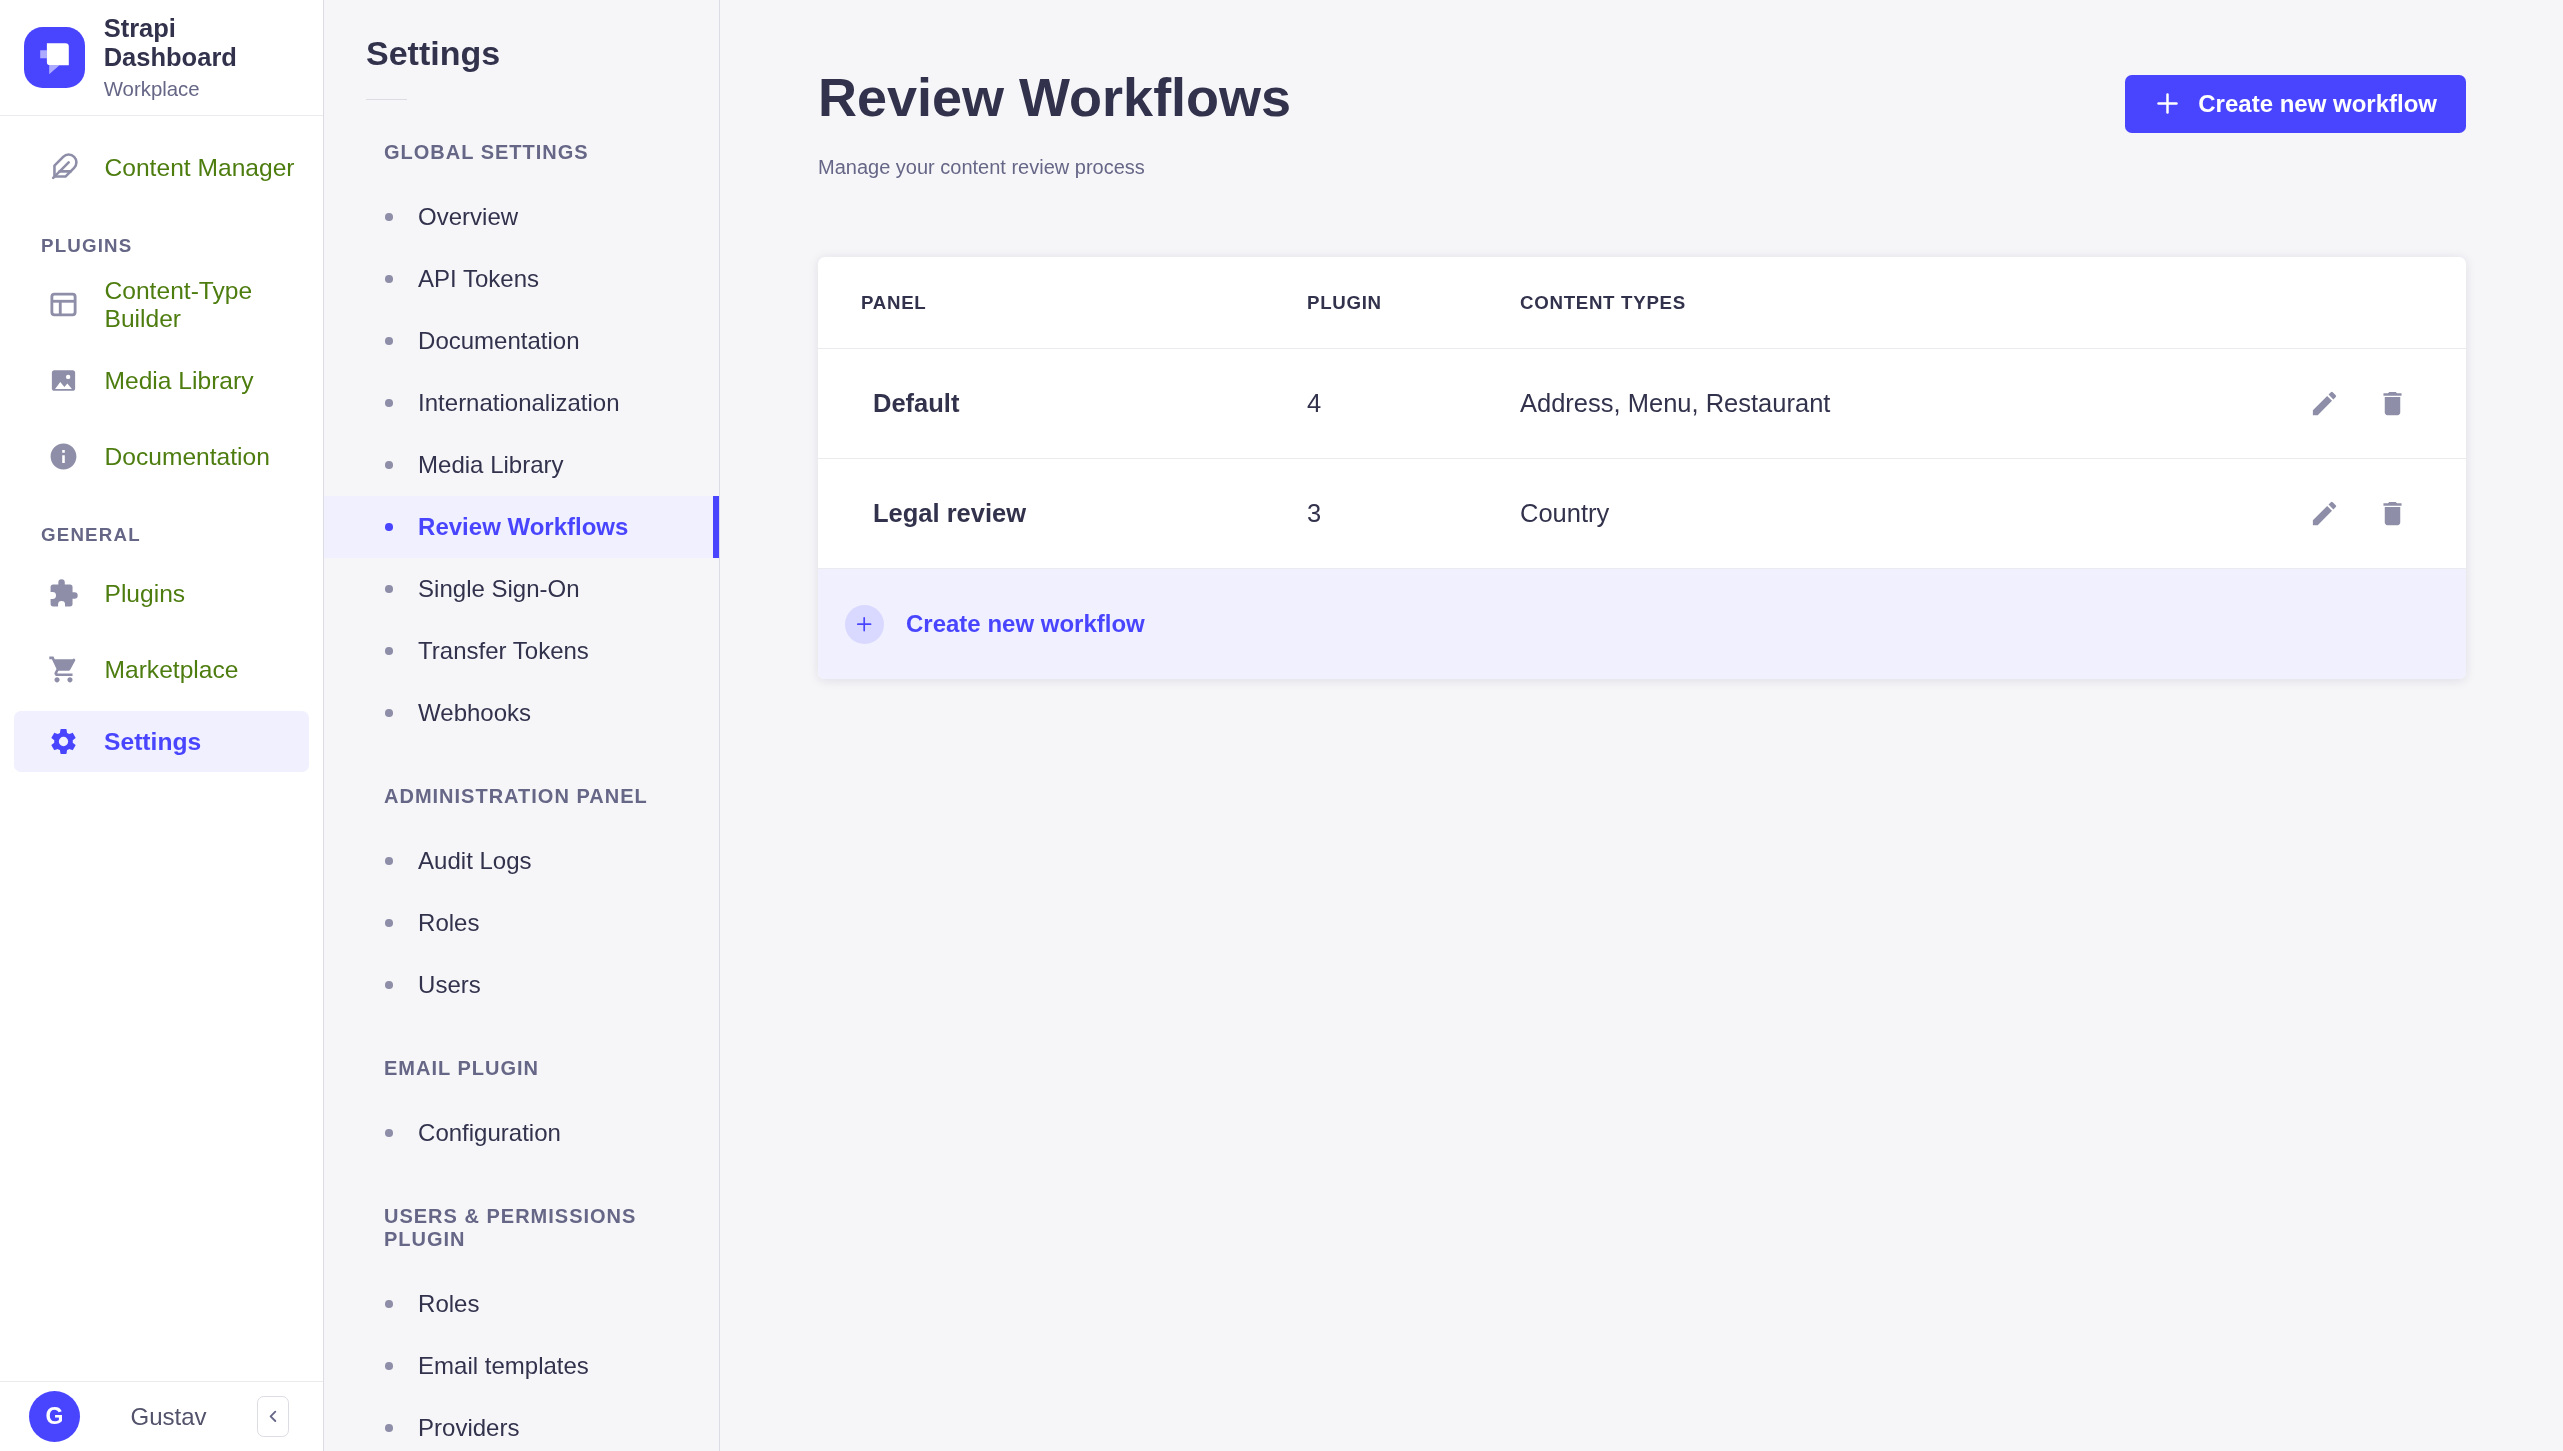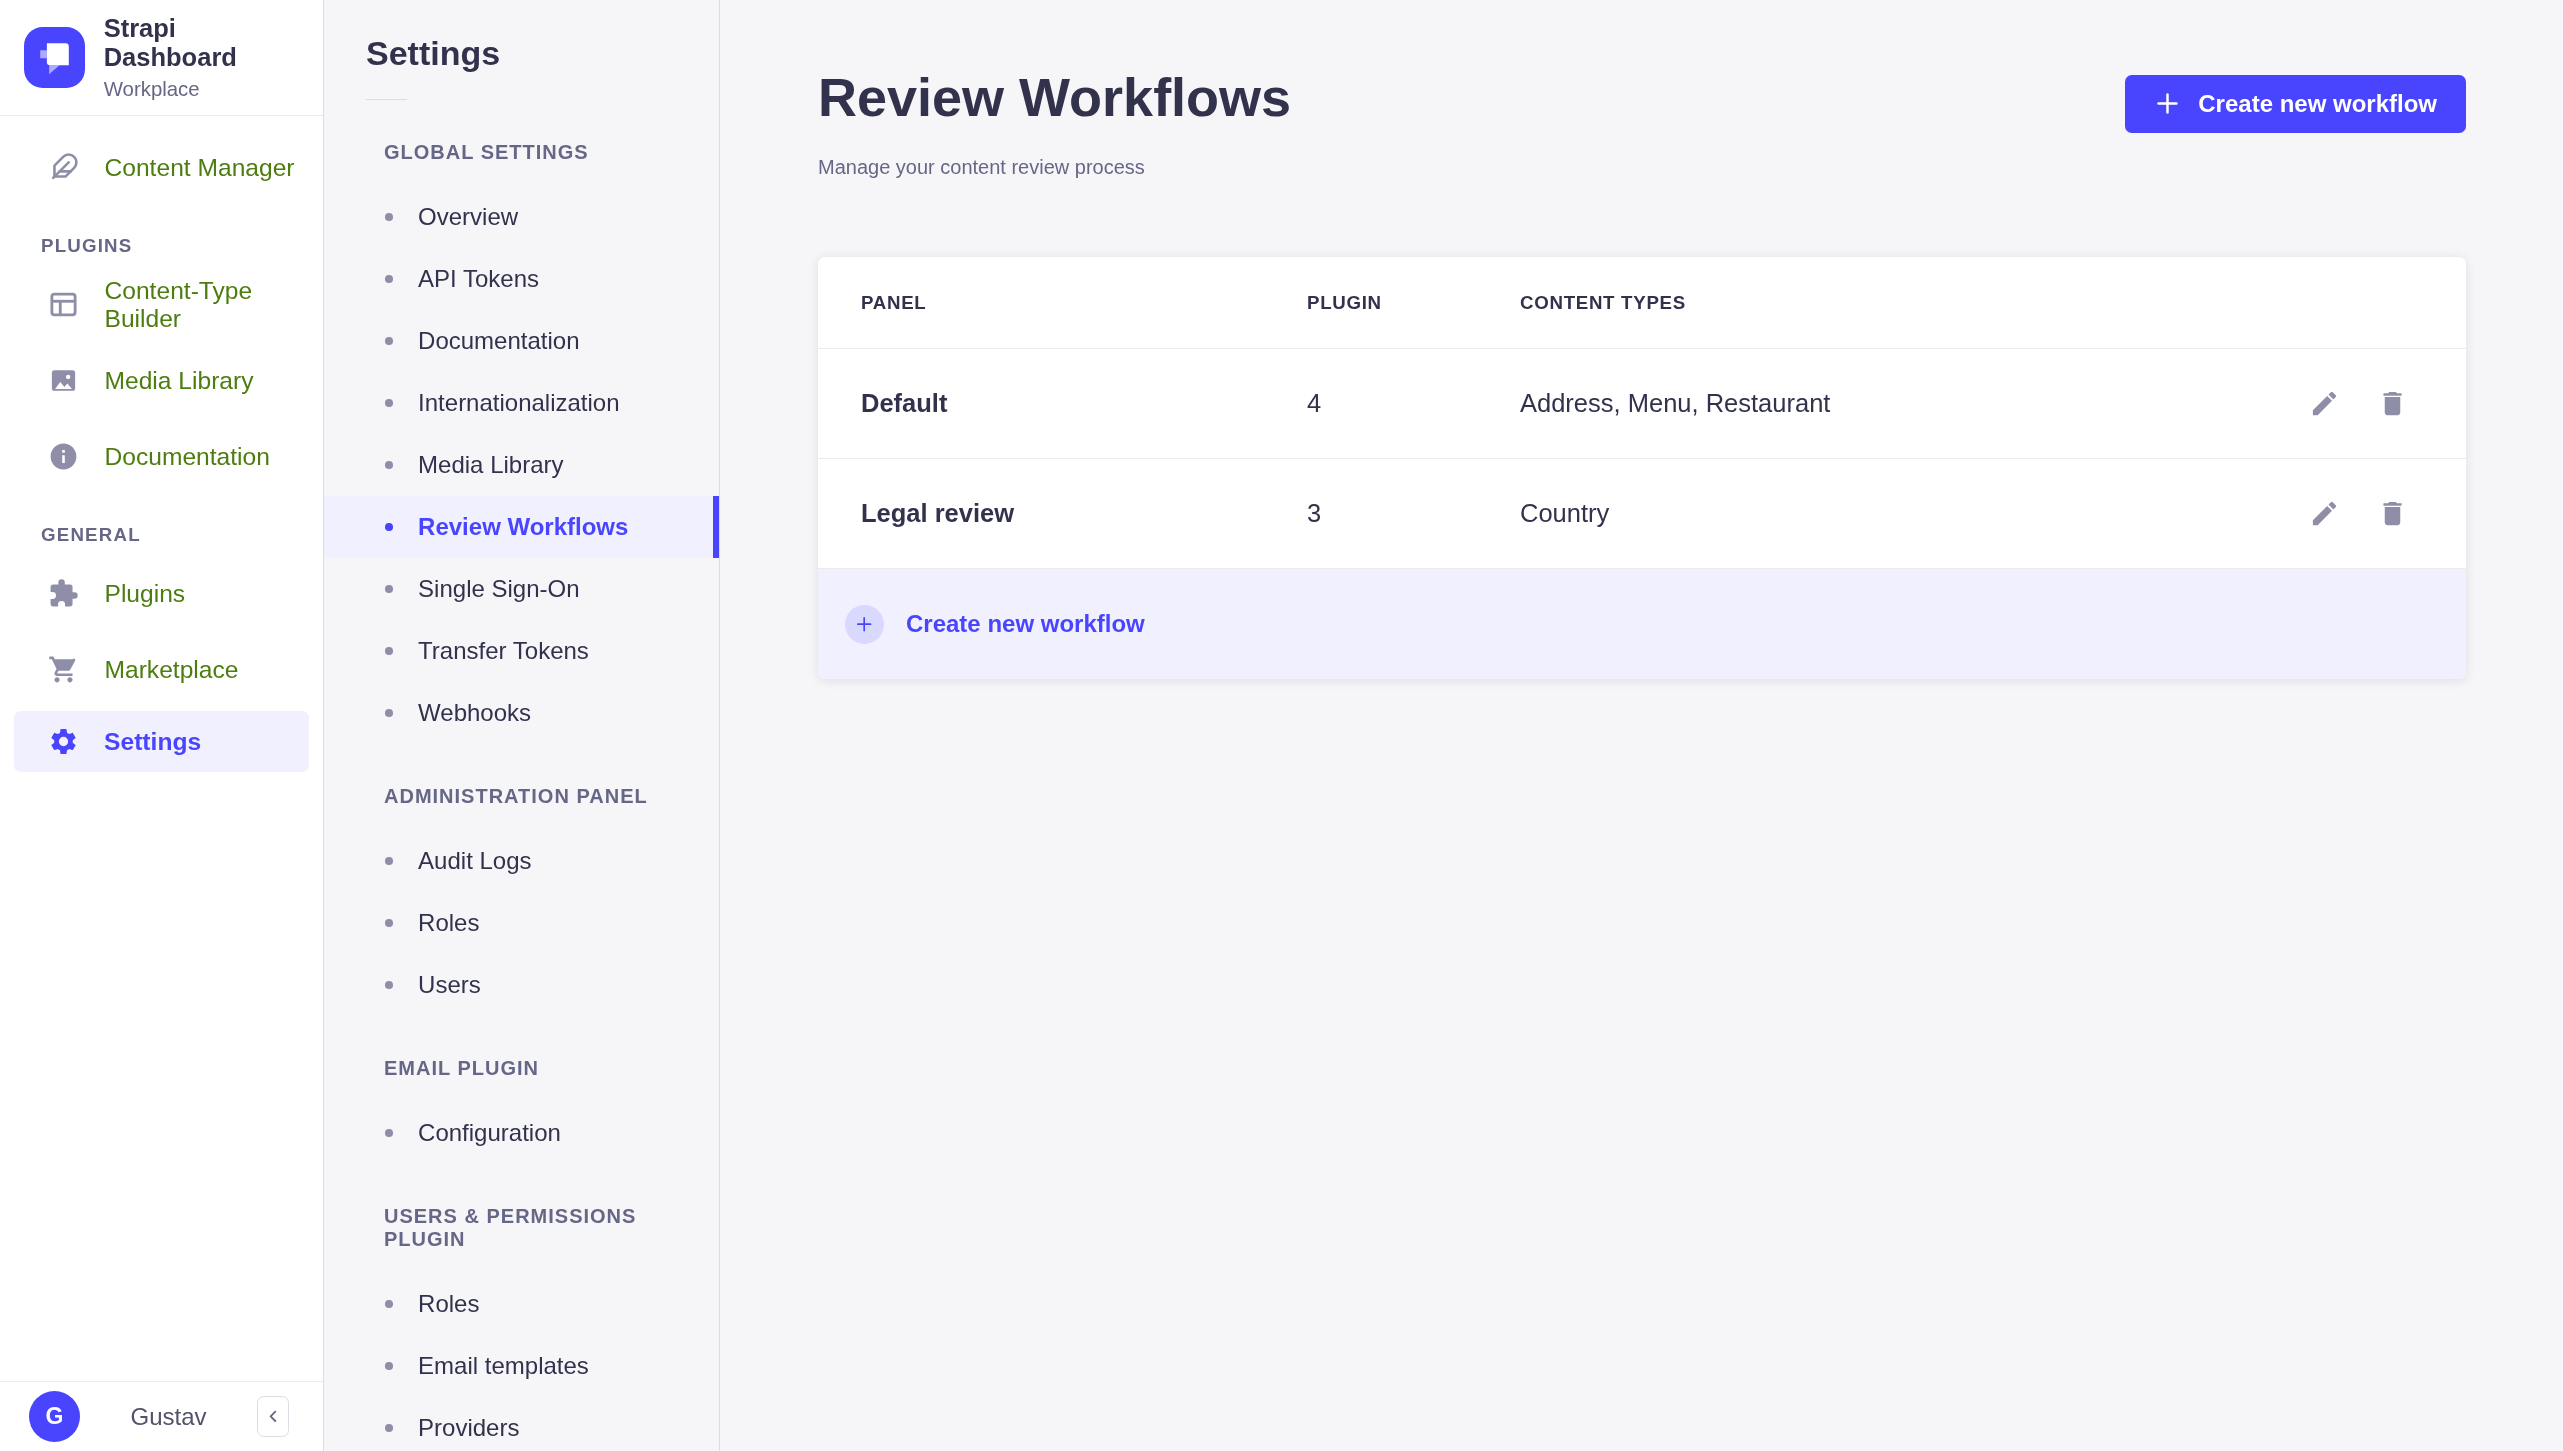--- a/index.html
+++ b/index.html
@@ -111,21 +111,21 @@
     box-shadow: 0 1.7px 10.2px rgba(33,33,52,0.1); overflow: hidden;
   }
   .thead, .trow {
     display: grid; grid-template-columns: 446px 213px 1fr 98px;
     align-items: center; padding: 0 58px 0 43px;
   }
   .thead { height: 92px; border-bottom: 0.8px solid #eaeaef; }
   .th { font-size: 18.7px; font-weight: 700; letter-spacing: 0.7px; color: #32324d; }
   .trow { height: 110px; border-bottom: 0.8px solid #eaeaef; cursor: pointer; }
   .cell { font-size: 25.5px; color: #32324d; }
-  .cell.name { font-weight: 700; }
+  .cell.name { font-weight: 700; margin-left: 12px; }
   .actions { display: flex; justify-content: flex-end; gap: 37px; }
   .icon-btn {
     width: 31px; height: 31px; border: none; background: none; padding: 0;
     color: #8e8ea9; cursor: pointer;
   }
   .icon-btn svg { width: 31px; height: 31px; }
   .tfooter {
     height: 110px; background: #f0f0ff; display: flex; align-items: center;
     gap: 22px; padding-left: 27px; cursor: pointer;
   }

